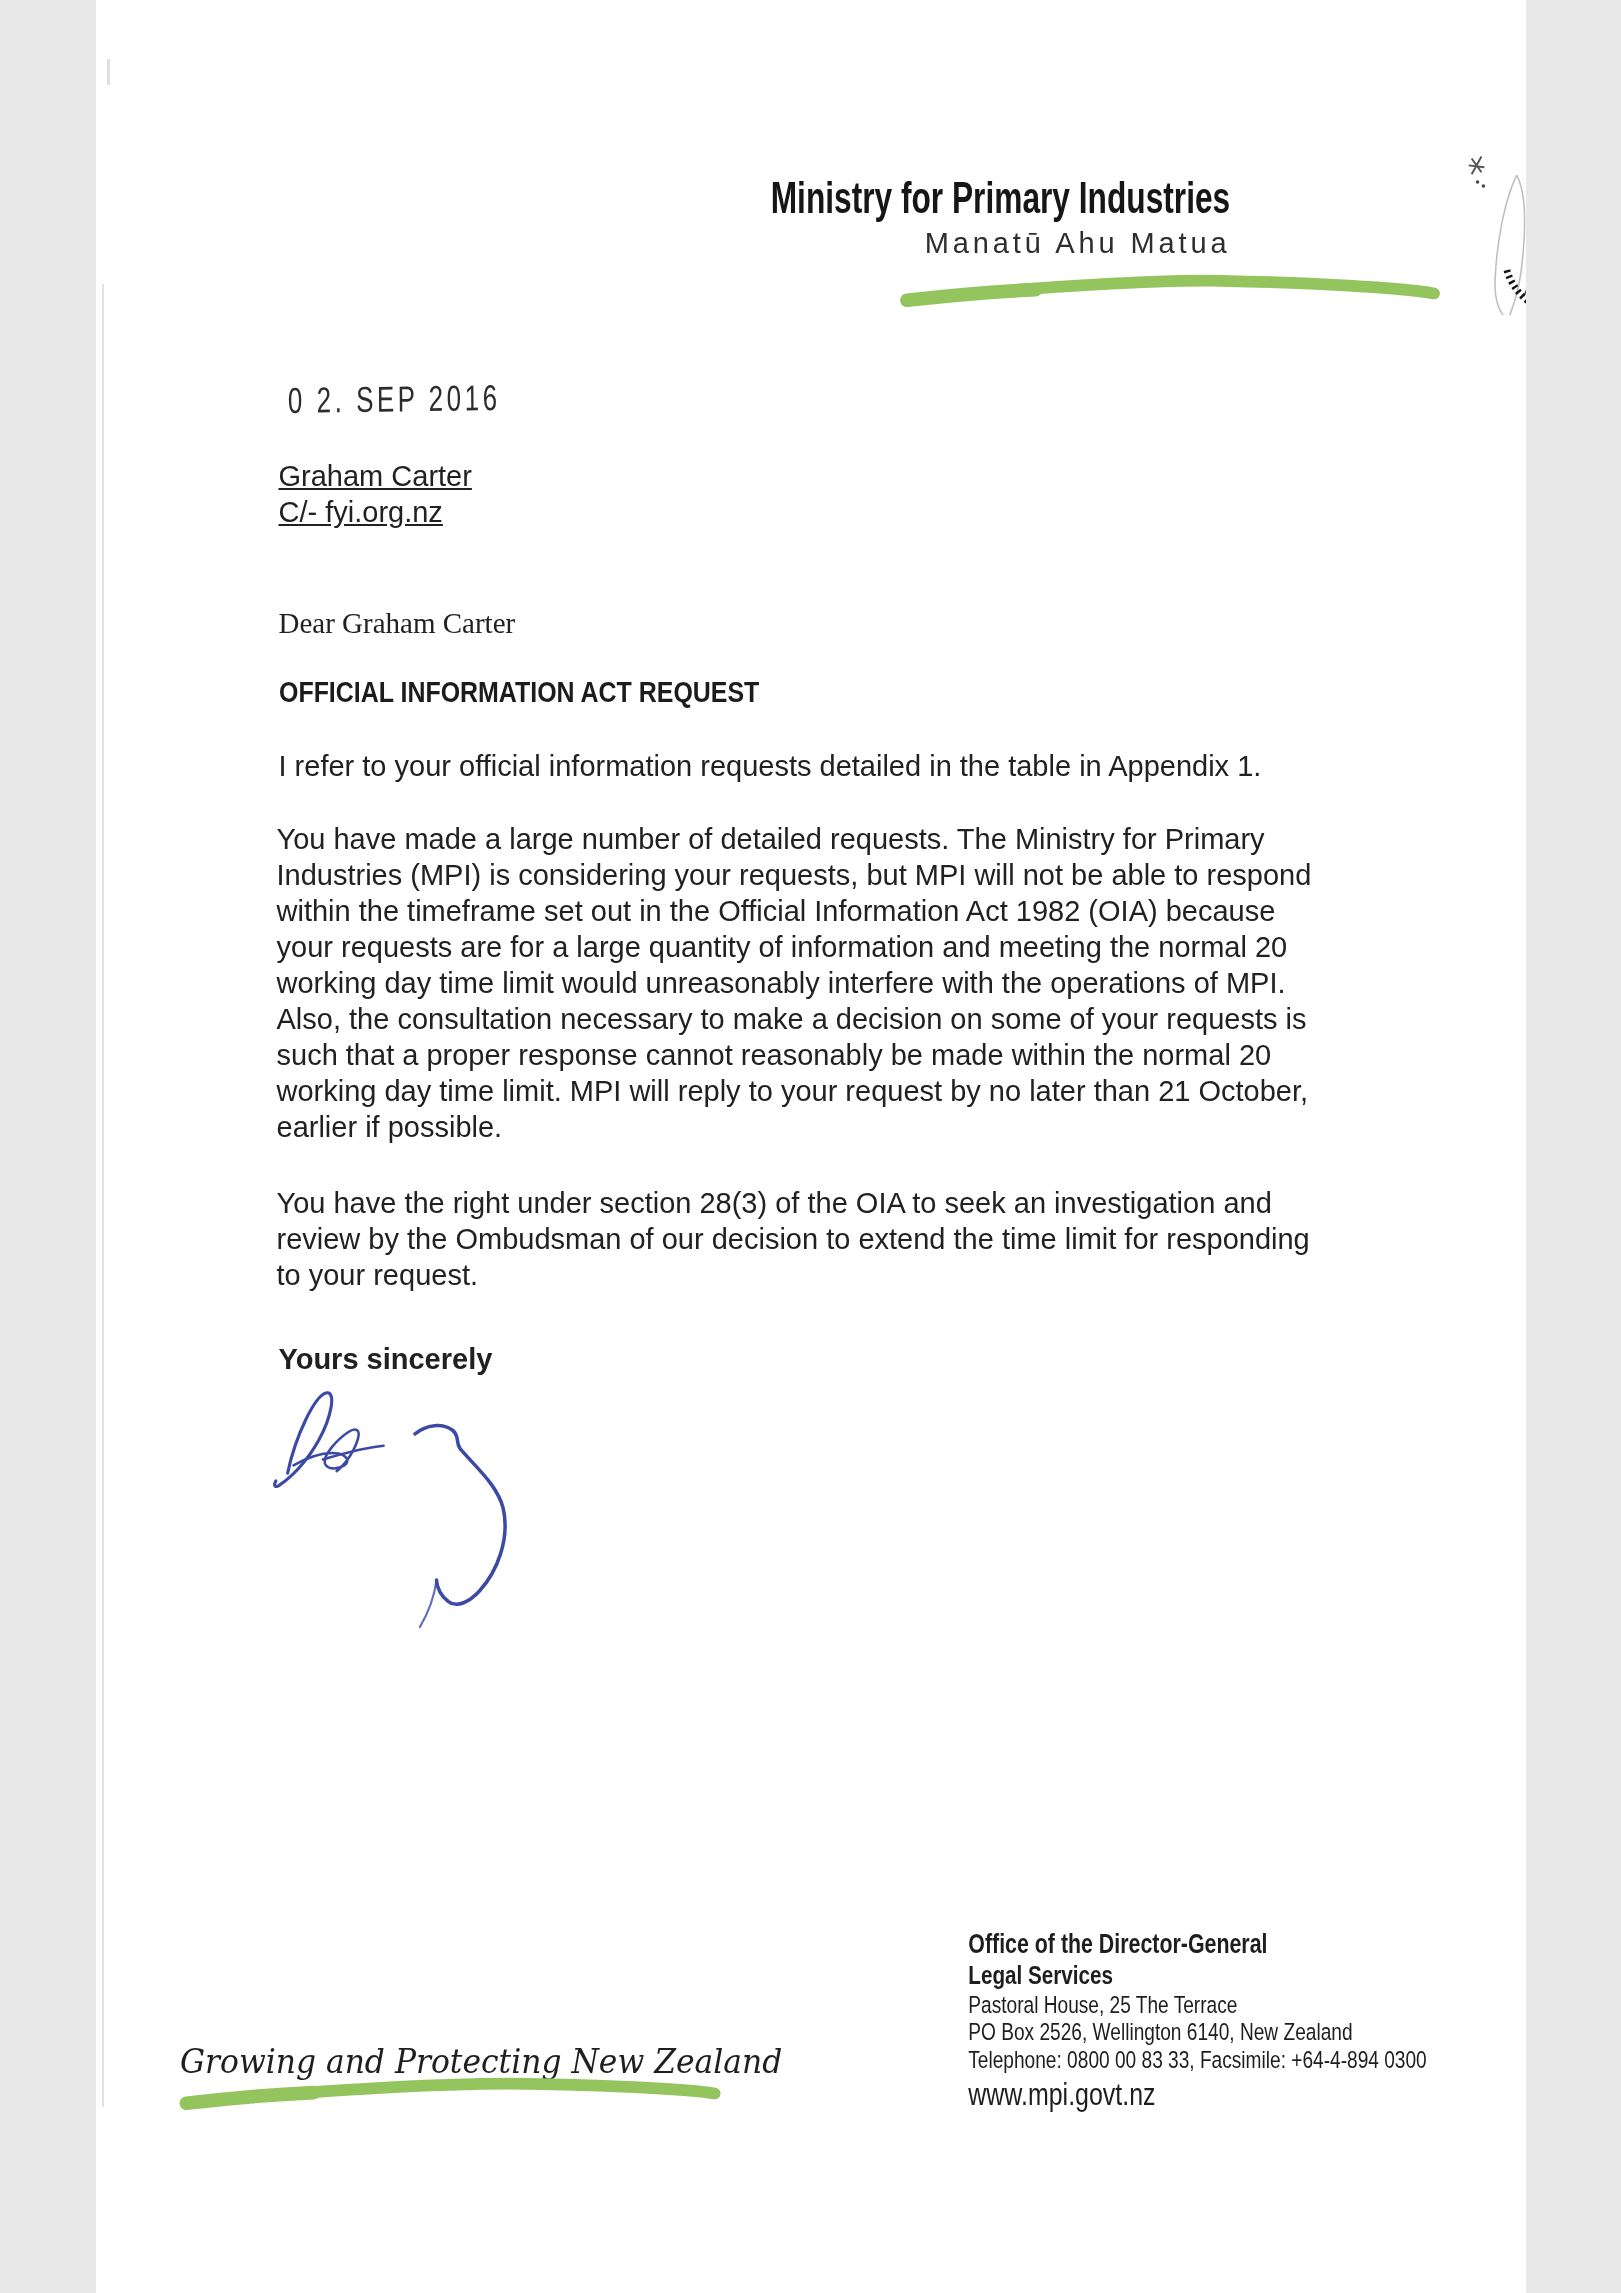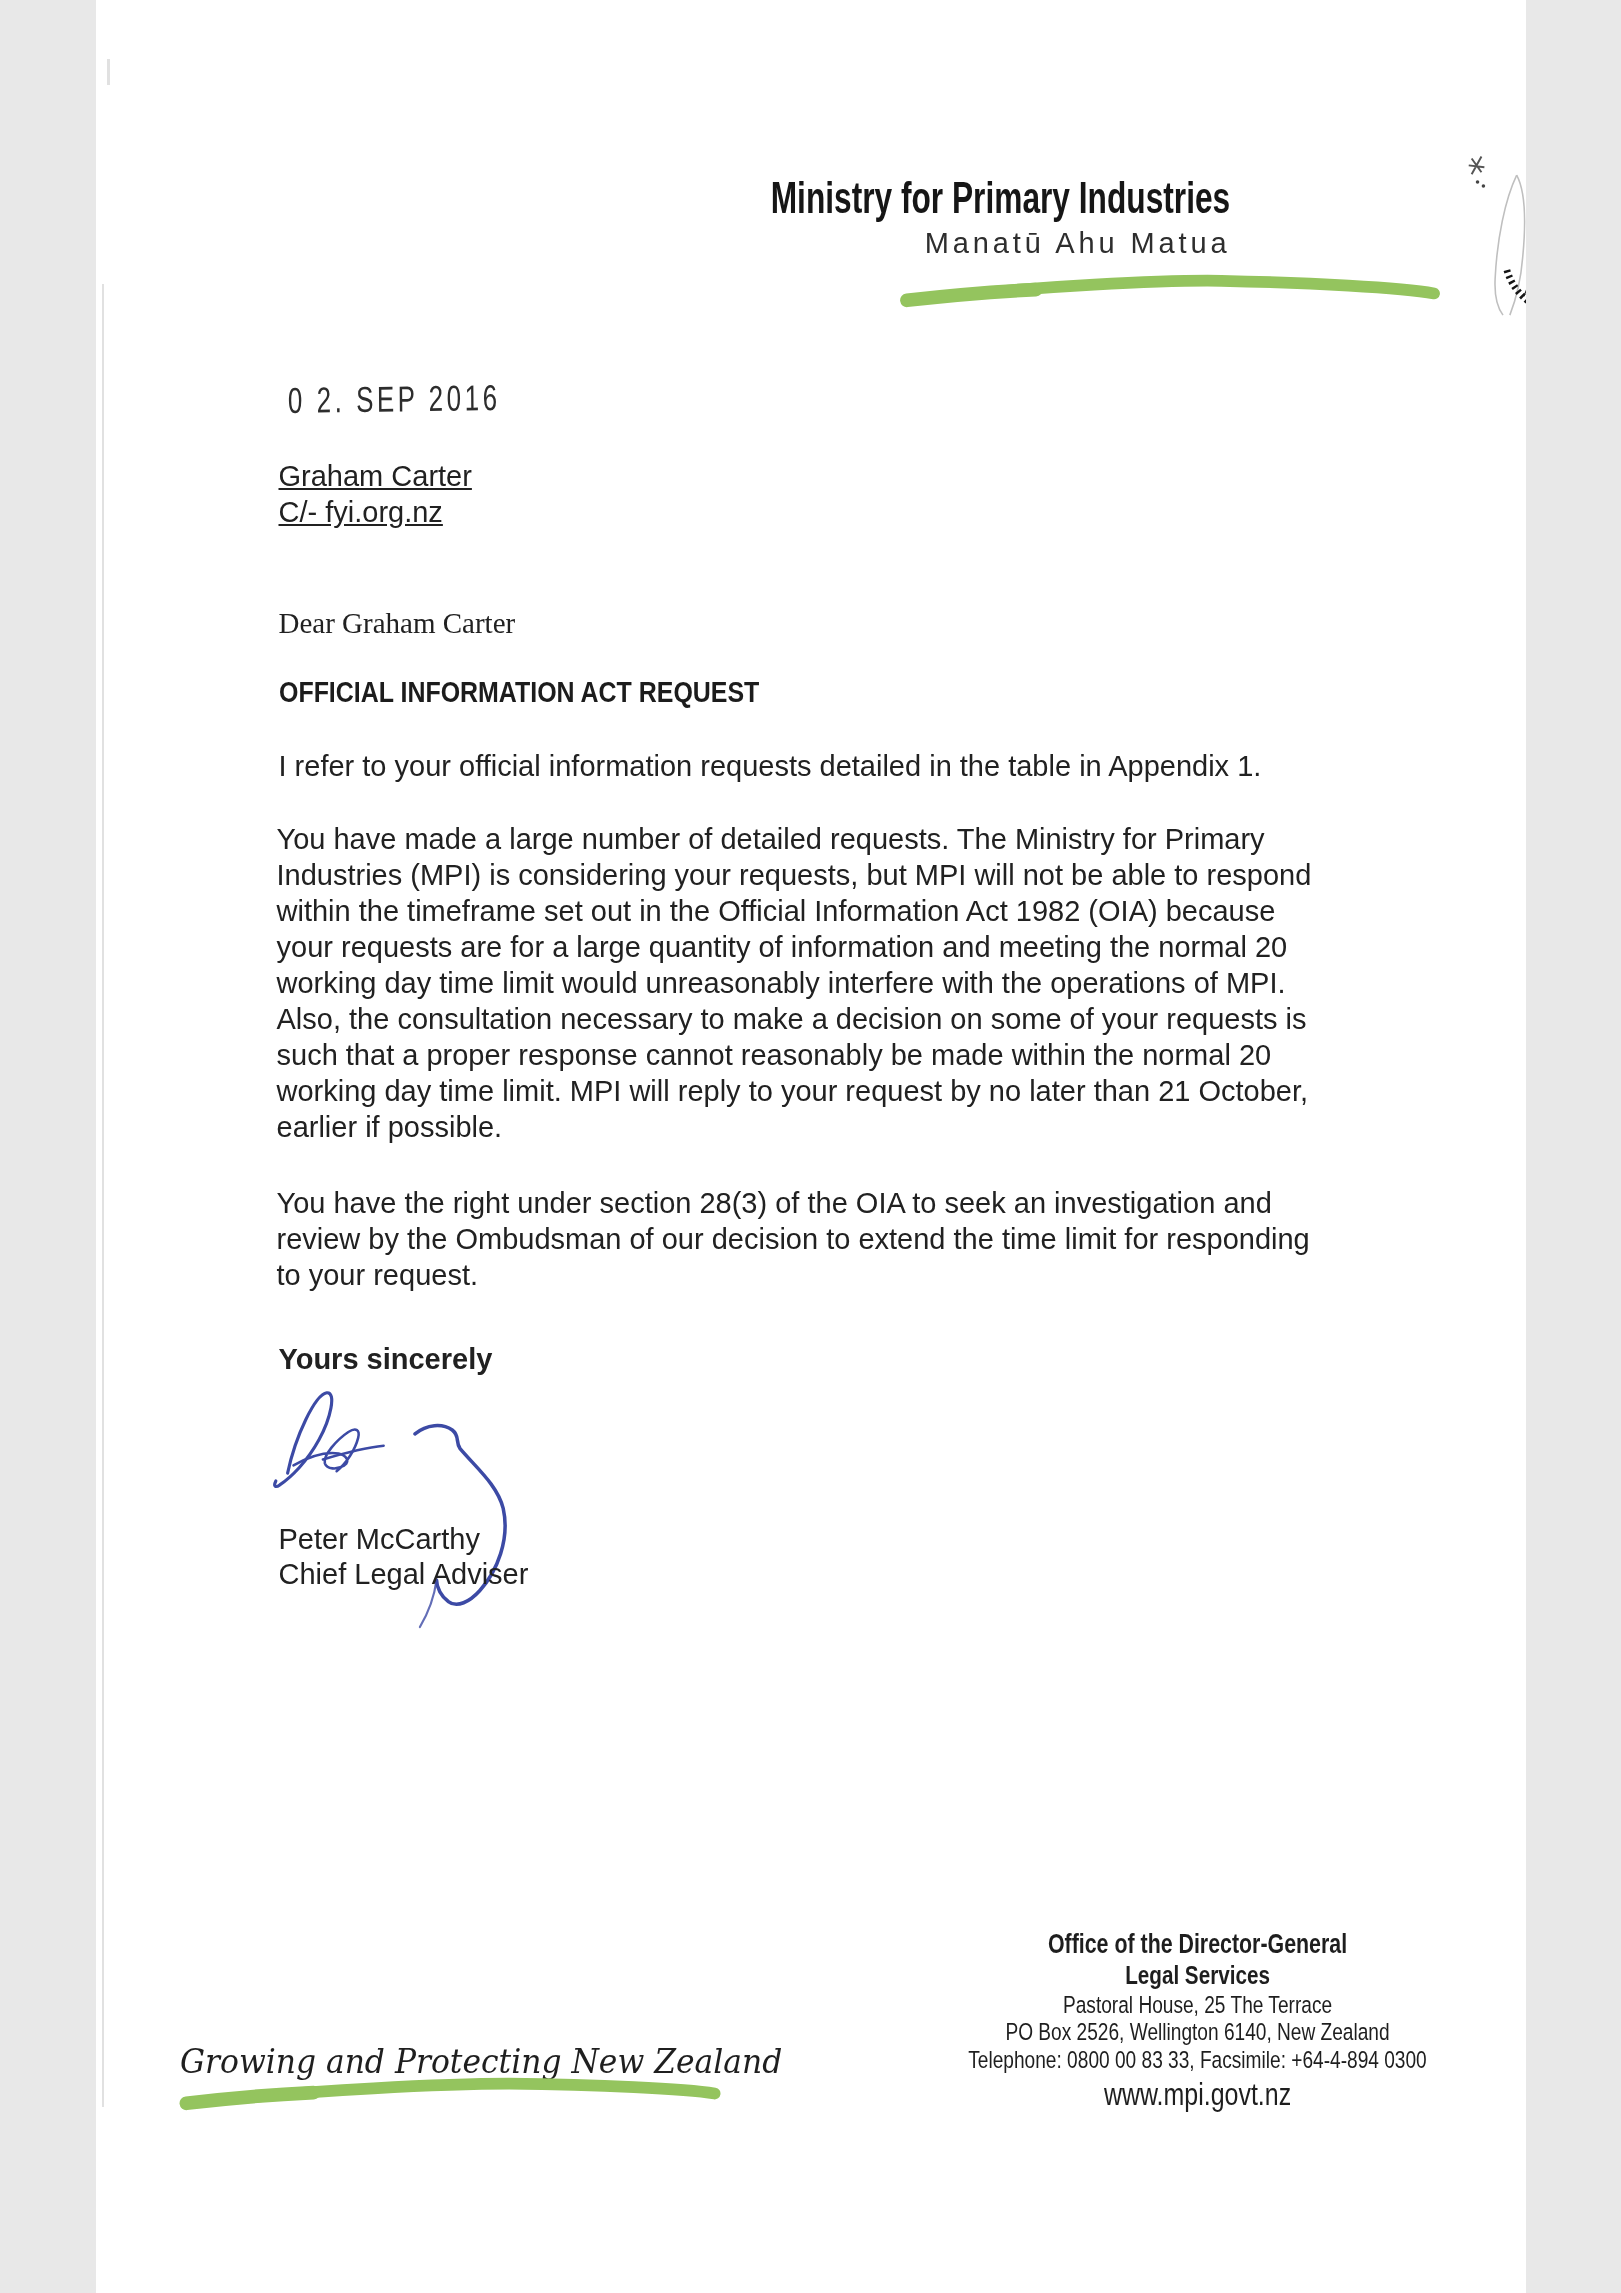--- a/index.html
+++ b/index.html
@@ -33,21 +33,21 @@
     position:absolute;left:183px;top:676px;font-weight:bold;font-size:29px;
     white-space:nowrap;transform:scaleX(.86);transform-origin:0 50%;color:#1c1c1c;
   }
   .para1{position:absolute;left:183px;top:748px;}
   .para2{position:absolute;left:181px;top:821px;}
   .para3{position:absolute;left:181px;top:1185px;}
   .closing{position:absolute;left:183px;top:1341px;font-weight:bold;}
   .signature{position:absolute;left:172px;top:1377px;}
   .signatory{position:absolute;left:183px;top:1522px;line-height:35px;}
   
-  .footer-block{position:absolute;right:99px;top:1927px;text-align:center;color:#1e1e1e;}
+  .footer-block{position:absolute;right:99px;top:1927px;text-align:left;color:#1e1e1e;}
   .footer-block .line{transform:scaleX(.78);transform-origin:100% 50%;white-space:nowrap;}
   .f-office{font-size:27.4px;font-weight:bold;line-height:33px;}
   .f-unit{font-size:26.5px;font-weight:bold;line-height:31px;}
   .f-small{font-size:24.5px;line-height:27.4px;}
   .f-web{font-size:32px;line-height:43px;}
   .tagline{
     position:absolute;left:84px;top:2042px;font-family:"DejaVu Serif",serif;
     font-style:italic;font-size:33px;color:#1f1f1f;white-space:nowrap;
     transform:scaleX(.95);transform-origin:0 50%;
   }
@@ -188,22 +188,20 @@
   <svg class="signature" width="294" height="255" viewBox="0 0 300 260">
     <g fill="none" stroke="#3c4aa5" stroke-linecap="round">
       <path d="M 20,98 C 28,60 48,18 60,16 C 70,15 64,42 52,64 C 40,86 24,102 12,110 C 8,113 5,112 8,106" stroke-width="3.2"></path>
       <path d="M 26,90 C 44,80 60,76 72,78 C 80,80 84,86 78,90 C 70,95 60,94 58,88 C 56,80 70,64 82,56 C 90,51 94,54 92,62 C 89,74 80,88 70,96" stroke-width="2.6"></path>
       <path d="M 56,84 C 76,78 98,72 118,70" stroke-width="2.6"></path>
       <path d="M 150,58 C 162,48 178,47 188,54 C 196,60 191,66 196,73 C 212,92 234,110 240,134 C 247,165 234,198 216,218 C 206,229 193,236 184,229 C 177,224 172,215 172,207" stroke-width="3.6"></path>
       <path d="M 172,207 C 170,222 164,240 155,255" stroke-width="2.2" opacity=".8"></path>
     </g>
   </svg>
 
-  <div class="txt signatory"><span>Peter McCarthy</span>
-<span>Chief Legal Adviser</span></div>
 
   <div class="footer-block">
     <div class="line f-office">Office of the Director-General</div>
     <div class="line f-unit">Legal Services</div>
     <div class="line f-small">Pastoral House, 25 The Terrace</div>
     <div class="line f-small">PO Box 2526, Wellington 6140, New Zealand</div>
     <div class="line f-small">Telephone: 0800 00 83 33, Facsimile: +64-4-894 0300</div>
     <div class="line f-web">www.mpi.govt.nz</div>
   </div>
 

